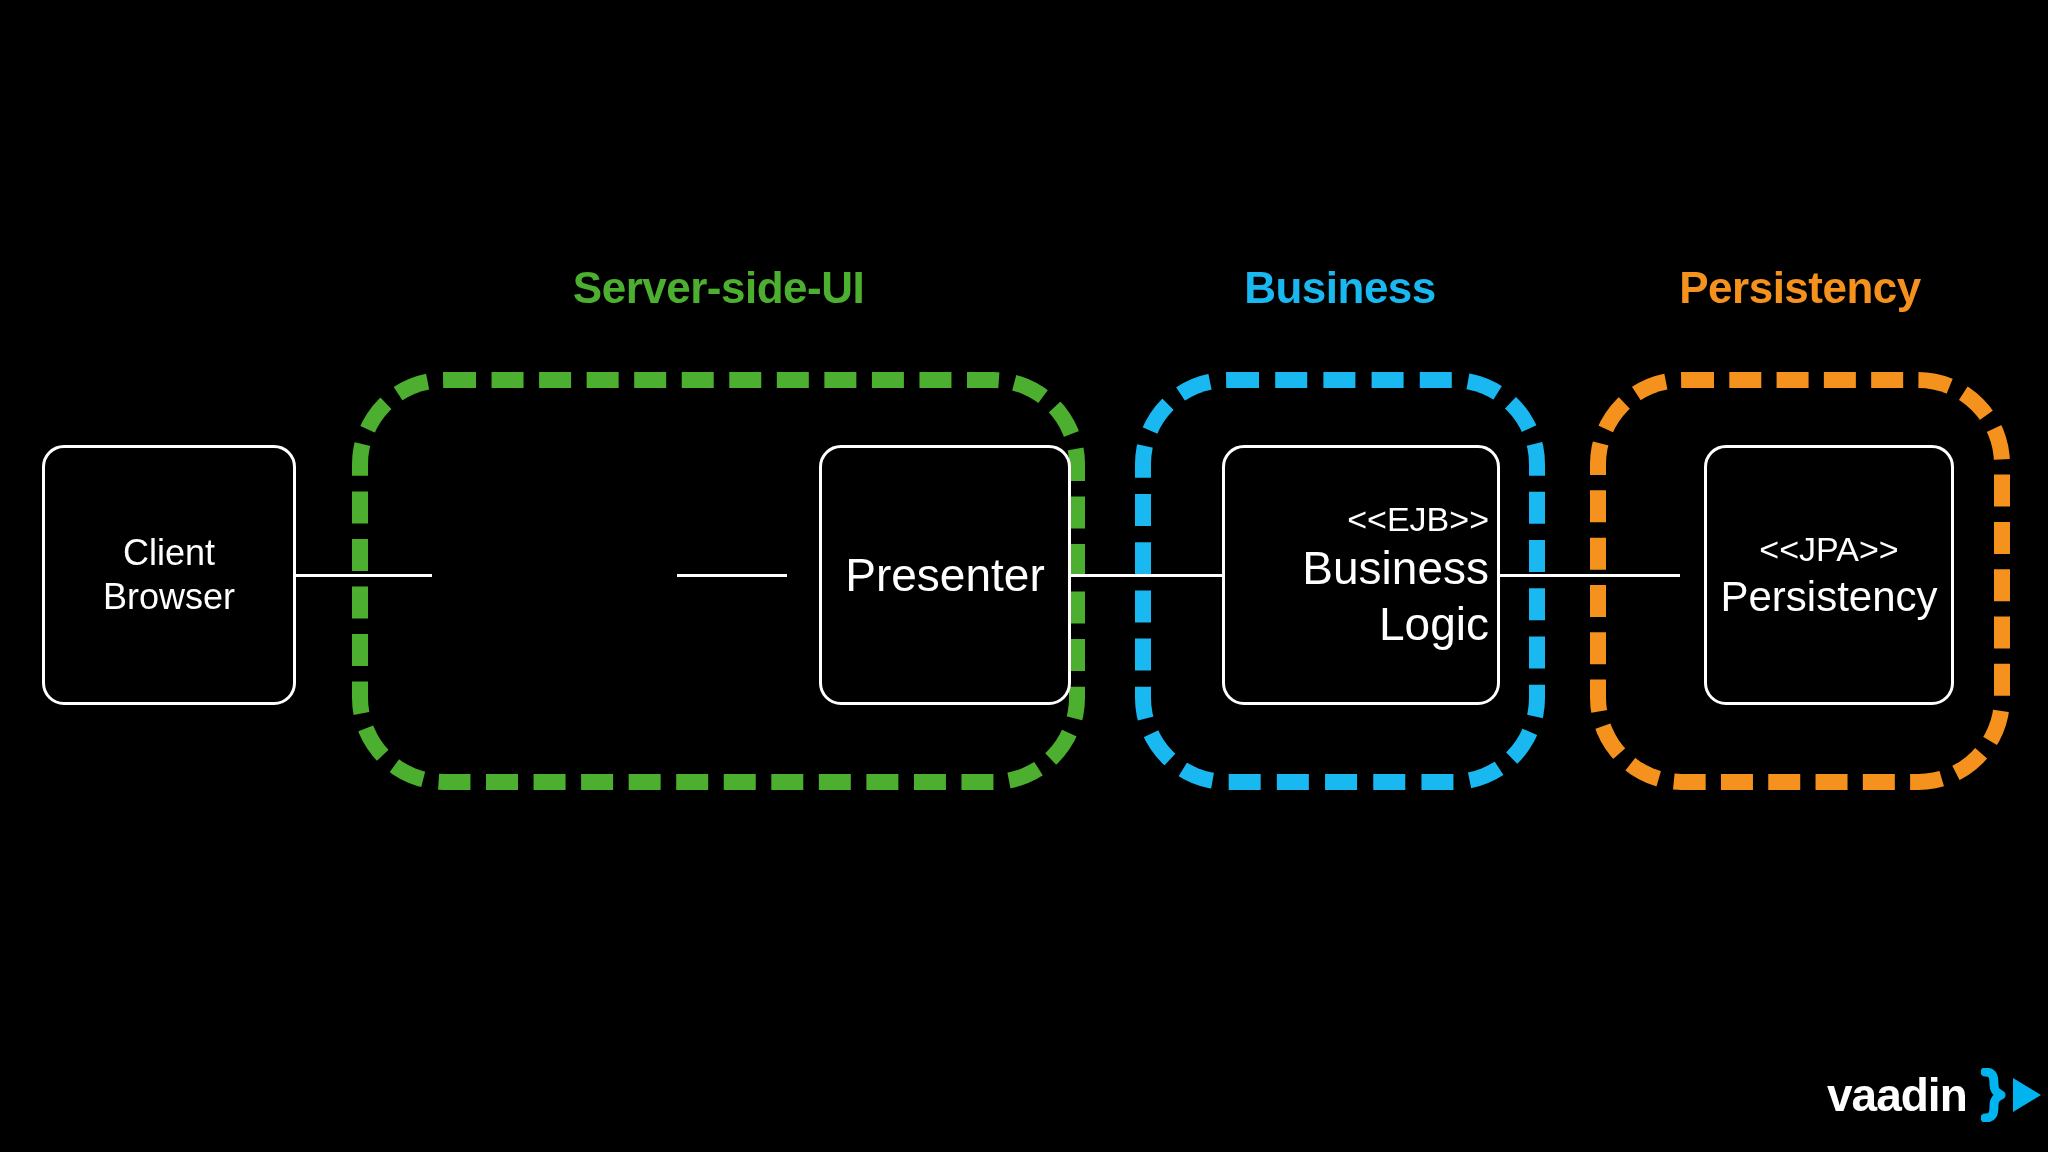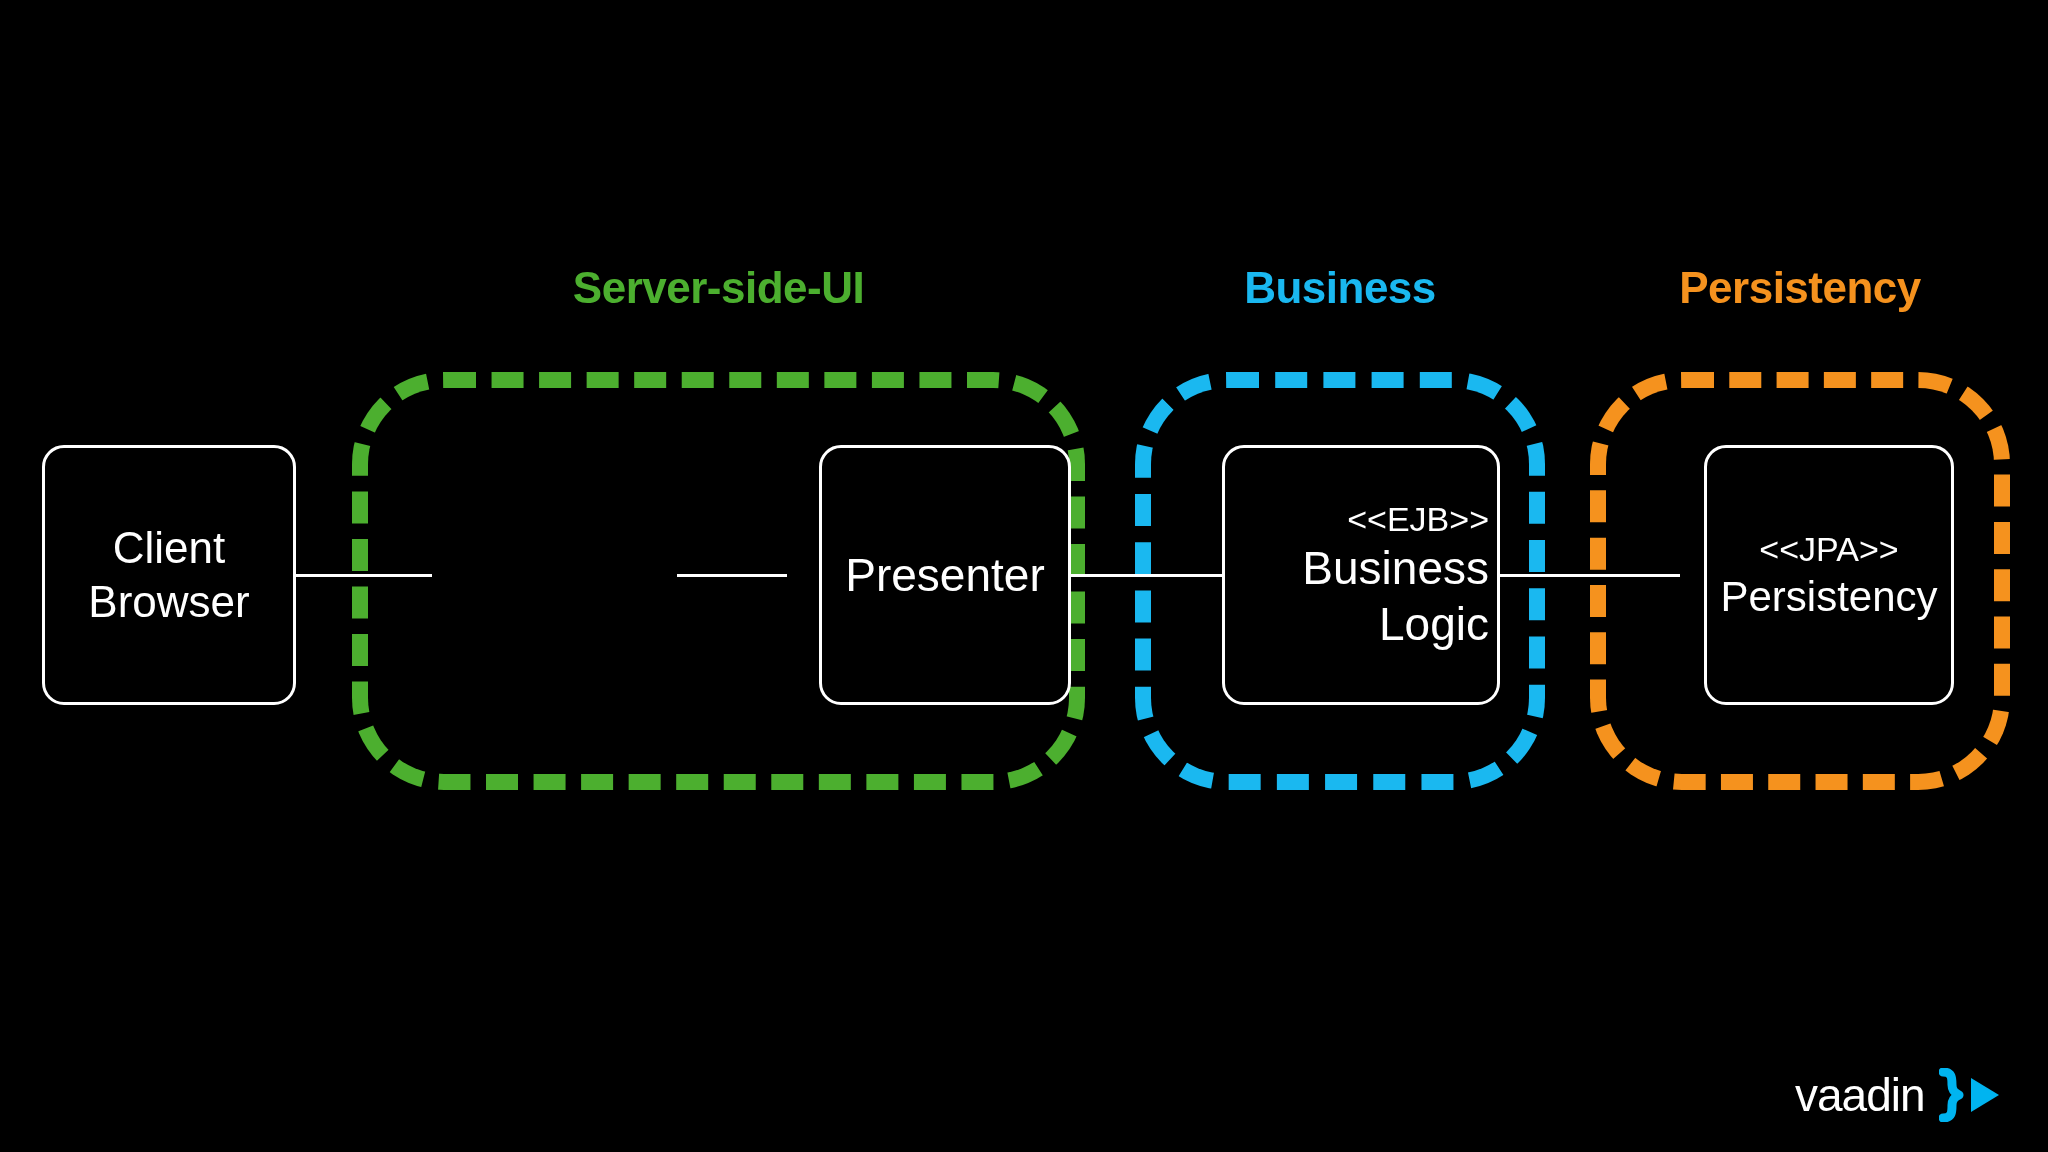--- a/index.html
+++ b/index.html
@@ -65,38 +65,39 @@
   }
   .node .line{ font-size:46px; line-height:1.22; font-weight:400; white-space:nowrap;}
   .node .stereotype{ font-size:34px; line-height:1.25; font-weight:400; white-space:nowrap;}
 
   #node-client{ left:42px; width:254px; }
   #node-view{ left:428px; width:250px; }
   #node-presenter{ left:782px; width:252px;margin-left:37px; }
   #node-ejb{ left:1222px; width:278px;align-items:flex-end; }
   #node-jpa{ left:1704px; width:250px; }
 
-  #node-client .line{ font-size:44px; }
+  #node-client .line{ font-size:36px; }
   #node-jpa .line{ font-size:42px; }
 
   
   #vaadin-logo{
     position:absolute;
     left:1795px;
     top:1068px;
     display:flex;
     align-items:center;
     gap:14px;
   }
   #vaadin-wordmark{
     color:#ffffff;
     font-size:46px;
-    font-weight:normal;
+    font-weight:bold;
     letter-spacing:-1px;
     line-height:1;
+    margin-left:32px;
   }
   #vaadin-mark{ display:block; }
 </style>
 </head>
 <body>
 
 <div id="stage">
 
   <div class="group-title" id="title-ssui" style="color:#4CAF2F">Server-side-UI</div>
 

